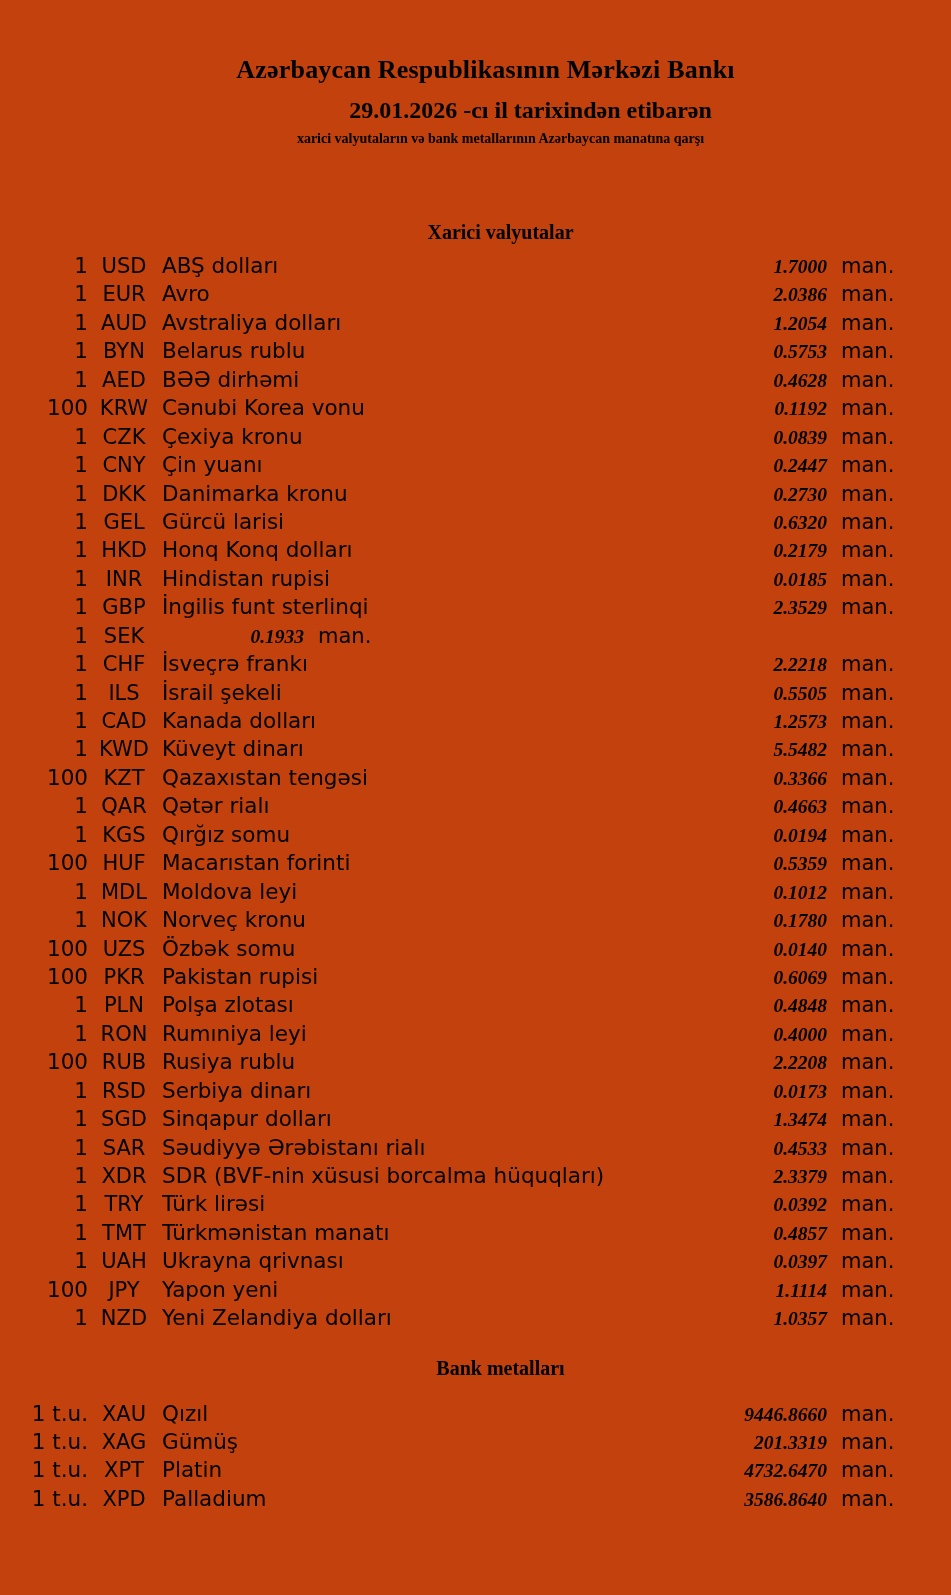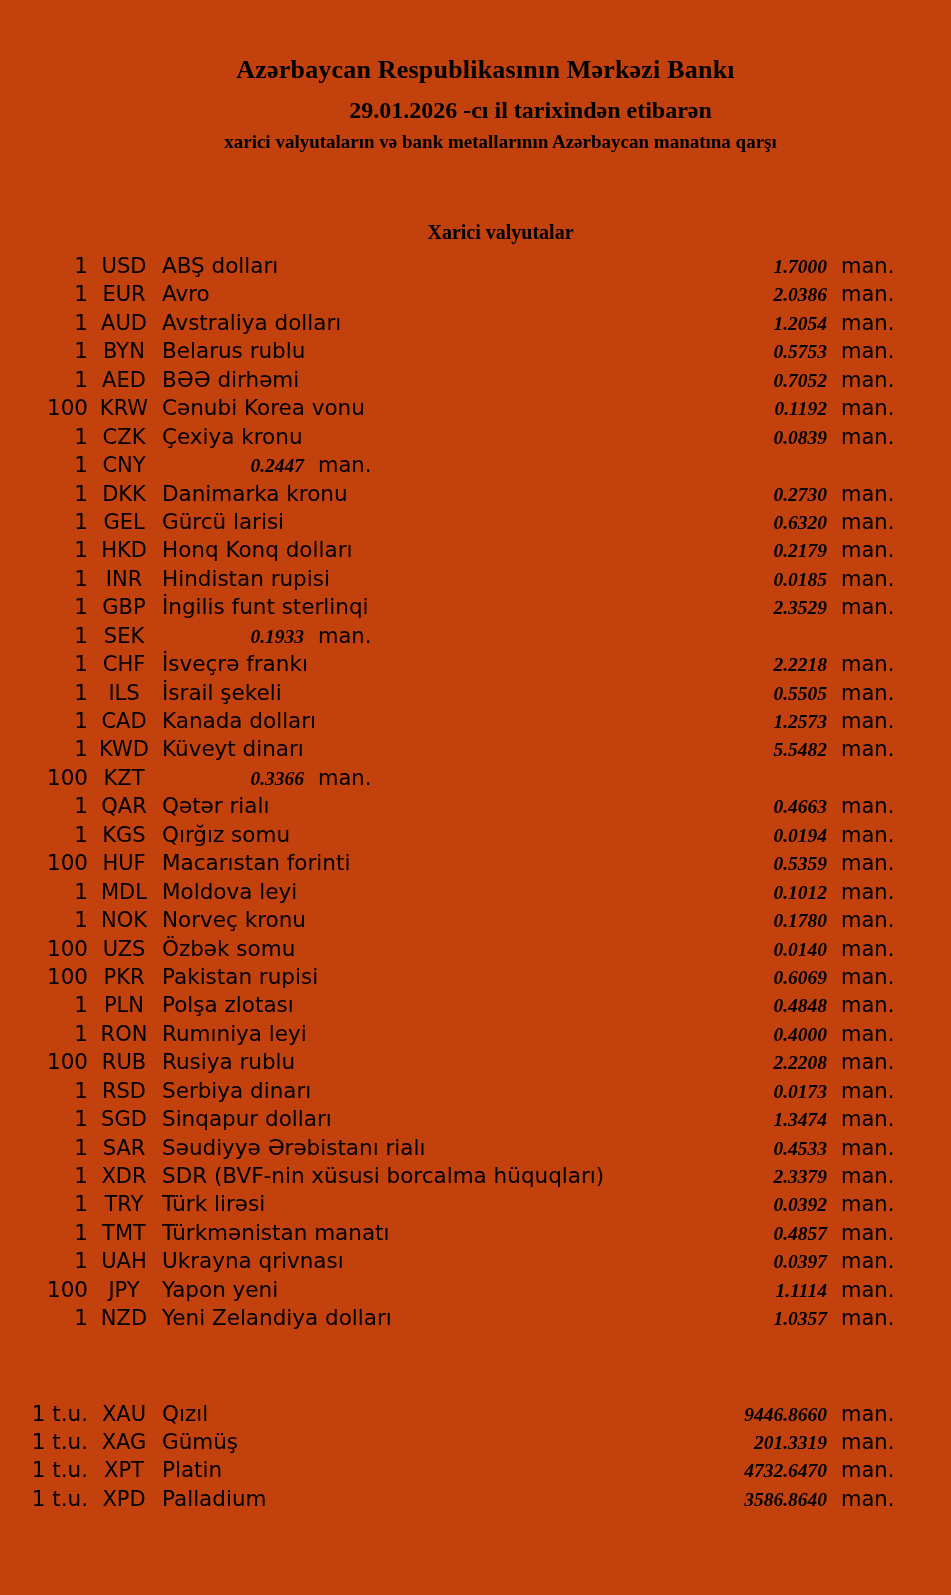--- a/index.html
+++ b/index.html
@@ -26,21 +26,21 @@
     text-align: center;
     font-family: "Liberation Serif", serif;
     font-weight: 700;
     font-size: 24px;
   }
   .subtitle {
     top: 131px; left: 50px; right: 0;
     text-align: center;
     font-family: "Liberation Serif", serif;
     font-weight: 700;
-    font-size: 19px;
+    font-size: 14px;
   }
   .section-header {
     left: 50px; right: 0;
     text-align: center;
     font-family: "Liberation Serif", serif;
     font-weight: 700;
     font-size: 20px;
   }
   .currencies-header { top: 221px; }
   .metals-header { top: 1357px; }
@@ -140,21 +140,21 @@
         <span class="code">BYN</span>
         <span class="name">Belarus rublu</span>
         <span class="rate">0.5753</span>
         <span class="unit">man.</span>
       </div>
 
       <div class="row">
         <span class="qty">1</span>
         <span class="code">AED</span>
         <span class="name">BƏƏ dirhəmi</span>
-        <span class="rate">0.7052</span>
+        <span class="rate">0.4628</span>
         <span class="unit">man.</span>
       </div>
 
       <div class="row">
         <span class="qty">100</span>
         <span class="code">KRW</span>
         <span class="name">Cənubi Korea vonu</span>
         <span class="rate">0.1192</span>
         <span class="unit">man.</span>
       </div>
@@ -163,20 +163,21 @@
         <span class="qty">1</span>
         <span class="code">CZK</span>
         <span class="name">Çexiya kronu</span>
         <span class="rate">0.0839</span>
         <span class="unit">man.</span>
       </div>
 
       <div class="row">
         <span class="qty">1</span>
         <span class="code">CNY</span>
+        <span class="name">Çin yuanı</span>
         <span class="rate">0.2447</span>
         <span class="unit">man.</span>
       </div>
 
       <div class="row">
         <span class="qty">1</span>
         <span class="code">DKK</span>
         <span class="name">Danimarka kronu</span>
         <span class="rate">0.2730</span>
         <span class="unit">man.</span>
@@ -249,20 +250,21 @@
         <span class="qty">1</span>
         <span class="code">KWD</span>
         <span class="name">Küveyt dinarı</span>
         <span class="rate">5.5482</span>
         <span class="unit">man.</span>
       </div>
 
       <div class="row">
         <span class="qty">100</span>
         <span class="code">KZT</span>
+        <span class="name">Qazaxıstan tengəsi</span>
         <span class="rate">0.3366</span>
         <span class="unit">man.</span>
       </div>
 
       <div class="row">
         <span class="qty">1</span>
         <span class="code">QAR</span>
         <span class="name">Qətər rialı</span>
         <span class="rate">0.4663</span>
         <span class="unit">man.</span>
@@ -406,20 +408,21 @@
 
       <div class="row">
         <span class="qty">1</span>
         <span class="code">NZD</span>
         <span class="name">Yeni Zelandiya dolları</span>
         <span class="rate">1.0357</span>
         <span class="unit">man.</span>
       </div>
     </div>
 
+  <div class="abs section-header metals-header">Bank metalları</div>
 
   <div class="abs rows metals">
 
       <div class="row">
         <span class="qty">1 t.u.</span>
         <span class="code">XAU</span>
         <span class="name">Qızıl</span>
         <span class="rate">9446.8660</span>
         <span class="unit">man.</span>
       </div>

